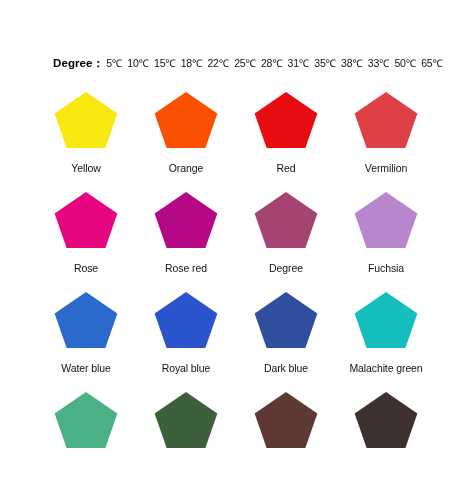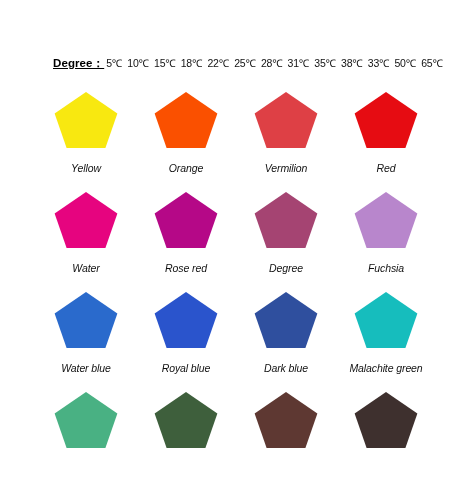--- a/index.html
+++ b/index.html
@@ -30,21 +30,20 @@
     top: 56px;
     display: flex;
     align-items: baseline;
     white-space: nowrap;
   }
   .degree-label {
     font-size: 11.5px;
     font-weight: bold;
     letter-spacing: 0.1px;
     color: #000000;
-    text-decoration: underline;
   }
   .degree-scale {
     display: flex;
     align-items: baseline;
     margin-left: 2px;
   }
   .degree-tick {
     font-size: 10.5px;
     font-weight: normal;
     color: #111111;
@@ -52,21 +51,20 @@
     letter-spacing: -0.2px;
   }
   .degree-tick:last-child { margin-right: 16px; }
 
   
   .swatch-grid {
     position: absolute;
     left: 41px;
     top: 92px;
     width: 400px;
-    font-style: italic;
   }
   .swatch-row {
     display: flex;
     height: 100px;
   }
   .swatch-cell {
     width: 90px;
     margin-right: 10px;
     display: flex;
     flex-direction: column;
@@ -131,42 +129,42 @@
           <div class="pentagon-wrap">
             <svg viewBox="0 0 66 62" xmlns="http://www.w3.org/2000/svg">
               <polygon points="33.00,0.00 64.38,21.42 52.40,56.08 13.60,56.08 1.62,21.42" fill="#FA5000"></polygon>
             </svg>
           </div>
           <div class="swatch-label">Orange</div>
         </div>
         <div class="swatch-cell">
           <div class="pentagon-wrap">
             <svg viewBox="0 0 66 62" xmlns="http://www.w3.org/2000/svg">
+              <polygon points="33.00,0.00 64.38,21.42 52.40,56.08 13.60,56.08 1.62,21.42" fill="#E60C12"></polygon>
+            </svg>
+          </div>
+          <div class="swatch-label">Red</div>
+        </div>
+        <div class="swatch-cell">
+          <div class="pentagon-wrap">
+            <svg viewBox="0 0 66 62" xmlns="http://www.w3.org/2000/svg">
               <polygon points="33.00,0.00 64.38,21.42 52.40,56.08 13.60,56.08 1.62,21.42" fill="#DE4045"></polygon>
             </svg>
           </div>
           <div class="swatch-label">Vermilion</div>
         </div>
-        <div class="swatch-cell">
-          <div class="pentagon-wrap">
-            <svg viewBox="0 0 66 62" xmlns="http://www.w3.org/2000/svg">
-              <polygon points="33.00,0.00 64.38,21.42 52.40,56.08 13.60,56.08 1.62,21.42" fill="#E60C12"></polygon>
-            </svg>
-          </div>
-          <div class="swatch-label">Red</div>
-        </div>
       </div>
       <div class="swatch-row">
         <div class="swatch-cell">
           <div class="pentagon-wrap">
             <svg viewBox="0 0 66 62" xmlns="http://www.w3.org/2000/svg">
               <polygon points="33.00,0.00 64.38,21.42 52.40,56.08 13.60,56.08 1.62,21.42" fill="#E6047F"></polygon>
             </svg>
           </div>
-          <div class="swatch-label">Water</div>
+          <div class="swatch-label">Rose</div>
         </div>
         <div class="swatch-cell">
           <div class="pentagon-wrap">
             <svg viewBox="0 0 66 62" xmlns="http://www.w3.org/2000/svg">
               <polygon points="33.00,0.00 64.38,21.42 52.40,56.08 13.60,56.08 1.62,21.42" fill="#B50887"></polygon>
             </svg>
           </div>
           <div class="swatch-label">Rose red</div>
         </div>
         <div class="swatch-cell">

